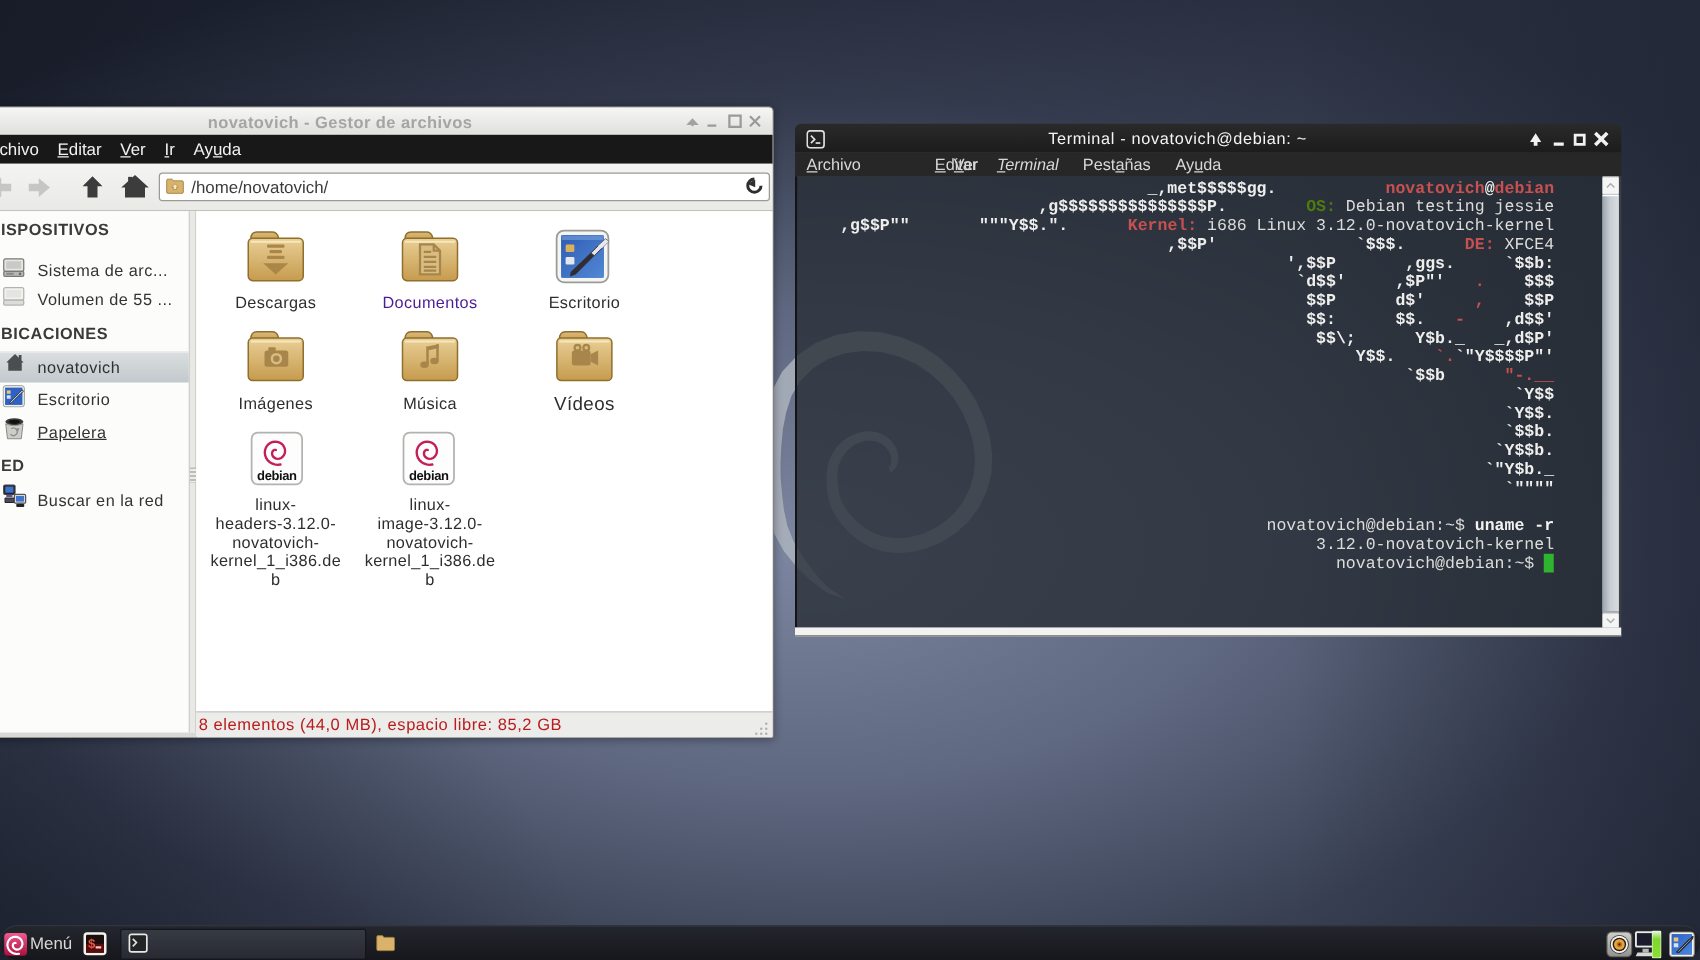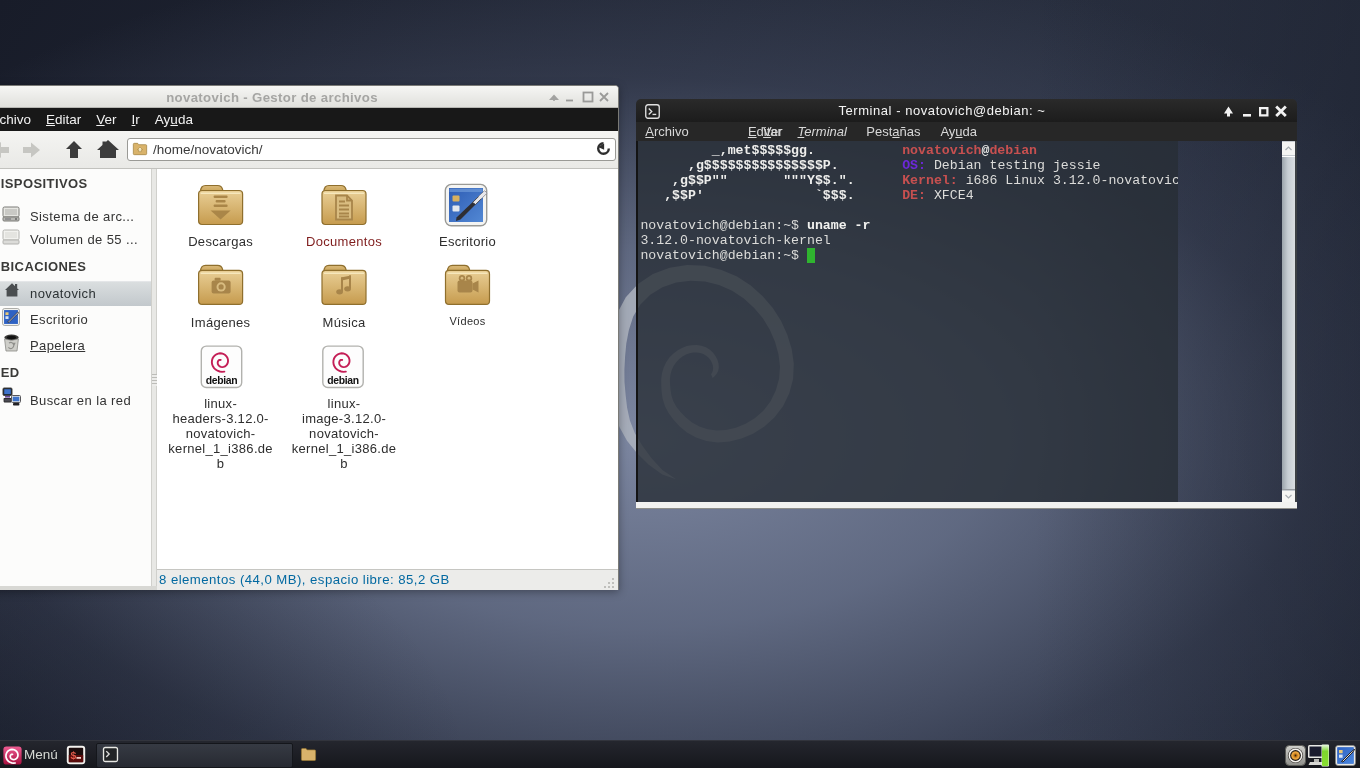--- a/index.html
+++ b/index.html
@@ -112,21 +112,21 @@
       <rect x="2.4" y="11.8" width="6.4" height="2.8" fill="#4a4a52"></rect>
       <rect x="9.5" y="8.5" width="9" height="7" rx="1" fill="#e8e8e4" stroke="#55555a"></rect>
       <rect x="10.7" y="9.7" width="6.6" height="4.6" fill="#3e74cc"></rect>
       <rect x="11" y="16" width="6.4" height="2.6" rx="0.8" fill="#222226"></rect>
     </svg>
   </div>
 
   <div class="abs" style="left:179px;top:83px;width:461px;height:400px;background:#ffffff;"></div>
 
   <div class="abs" style="left:179px;top:483px;width:461px;height:21px;background:#ececea;border-top:1px solid #c6c6c2;"></div>
-  <div class="abs" style="left:181px;top:483px;height:21px;line-height:21px;font-size:13.2px;letter-spacing:0.45px;color:#0369a1;">8 elementos (44,0 MB), espacio libre: 85,2 GB</div>
+  <div class="abs" style="left:181px;top:483px;height:21px;line-height:21px;font-size:13.2px;letter-spacing:0.45px;color:#b91c1c;">8 elementos (44,0 MB), espacio libre: 85,2 GB</div>
   <div class="abs" style="left:0;top:500px;width:179px;height:4px;background:#d8d8d4;"></div>
   <svg class="abs" style="left:626px;top:491px" width="11" height="12" viewBox="0 0 11 12">
       <g fill="#b0b0ac">
         <circle cx="9" cy="2" r="1"></circle>
         <circle cx="9" cy="6" r="1"></circle>
         <circle cx="5" cy="6" r="1"></circle>
         <circle cx="9" cy="10" r="1"></circle>
         <circle cx="5" cy="10" r="1"></circle>
         <circle cx="1" cy="10" r="1"></circle>
       </g>
@@ -218,25 +218,25 @@
     </g>
 
     <g transform="translate(222.5 259.3)">
         <use href="#debpkg"></use>
       </g>
     <g transform="translate(344 259.3)">
         <use href="#debpkg"></use>
       </g>
   </svg>
   <div class="abs" style="left:200.6px;top:148px;width:84px;text-align:center;font-size:13px;letter-spacing:0.3px;color:#2e2e2e;">Descargas</div>
-  <div class="abs" style="left:324px;top:148px;width:84px;text-align:center;font-size:13px;letter-spacing:0.3px;color:#7f1d1d;">Documentos</div>
+  <div class="abs" style="left:324px;top:148px;width:84px;text-align:center;font-size:13px;letter-spacing:0.3px;color:#4c1d95;">Documentos</div>
   <div class="abs" style="left:447.5px;top:148px;width:84px;text-align:center;font-size:13px;letter-spacing:0.3px;color:#2e2e2e;">Escritorio</div>
   <div class="abs" style="left:200.6px;top:228.6px;width:84px;text-align:center;font-size:13px;letter-spacing:0.3px;color:#2e2e2e;">Imágenes</div>
   <div class="abs" style="left:324px;top:228.6px;width:84px;text-align:center;font-size:13px;letter-spacing:0.3px;color:#2e2e2e;">Música</div>
-  <div class="abs" style="left:447.5px;top:228.6px;width:84px;text-align:center;font-size:11px;letter-spacing:0.3px;color:#2e2e2e;">Vídeos</div>
+  <div class="abs" style="left:447.5px;top:228.6px;width:84px;text-align:center;font-size:15px;letter-spacing:0.3px;color:#2e2e2e;">Vídeos</div>
   <div class="abs" style="left:185.6px;top:310px;width:114px;text-align:center;font-size:13px;letter-spacing:0.3px;color:#2e2e2e;line-height:15px;">linux-<br>headers-3.12.0-<br>novatovich-<br>kernel_1_i386.de<br>b</div>
   <div class="abs" style="left:309px;top:310px;width:114px;text-align:center;font-size:13px;letter-spacing:0.3px;color:#2e2e2e;line-height:15px;">linux-<br>image-3.12.0-<br>novatovich-<br>kernel_1_i386.de<br>b</div>
 
 </div>
 
 <div class="abs" id="term" style="left:636px;top:99px;width:661px;height:410px;z-index:20;">
 
   <div class="abs" style="left:0;top:0;width:661px;height:23px;background:linear-gradient(#2a2a2a,#1c1c1c);border-radius:5px 5px 0 0;"></div>
   <svg class="abs" style="left:9px;top:4.5px" width="15" height="15" viewBox="0 0 20 20">
     <rect x="1" y="1" width="18" height="18" rx="3" fill="none" stroke="#e0e0e0" stroke-width="1.8"></rect>
@@ -257,46 +257,59 @@
     <div class="abs" style="left:9.3px;top:0;line-height:19px;"><u>A</u>rchivo</div>
     <div class="abs" style="left:74.9px;top:0;line-height:19px;margin-left:37px;"><u>E</u>ditar</div>
     <div class="abs" style="left:127.1px;top:0;line-height:19px;"><u>V</u>er</div>
     <div class="abs" style="left:161.5px;top:0;line-height:19px;font-style:italic;"><u>T</u>erminal</div>
     <div class="abs" style="left:230.3px;top:0;line-height:19px;">Pest<u>a</u>ñas</div>
     <div class="abs" style="left:304.4px;top:0;line-height:19px;">Ay<u>u</u>da</div>
   </div>
 
   <div class="abs" style="left:0;top:42px;width:2px;height:361px;background:#141414;"></div>
   <div class="abs" style="left:659px;top:42px;width:2px;height:361px;background:#3c4044;"></div>
-  <div class="abs" style="left:2px;top:42px;width:540px;height:361px;background:rgba(39,46,53,0.79);overflow:hidden;">
+  <div class="abs" style="left:2px;top:42px;width:644px;height:361px;background:rgba(39,46,53,0.79);overflow:hidden;text-align:right;">
     <pre style="position:absolute;left:2.4px;top:2px;font-family:'Liberation Mono',monospace;font-size:13.23px;line-height:15px;color:#dcdcda;"><b style="color:#eeeeec">         _,met$$$$$gg.           <span style="color:#c75050">novatovich</span>@<span style="color:#c75050">debian</span>
-      ,g$$$$$$$$$$$$$$$P.        <span style="color:#6d28d9">OS:</span></b> Debian testing jessie
+      ,g$$$$$$$$$$$$$$$P.        <span style="color:#4d7c0f">OS:</span></b> Debian testing jessie
 <b style="color:#eeeeec">    ,g$$P""       """Y$$.".      <span style="color:#c75050">Kernel:</span></b> i686 Linux 3.12.0-novatovich-kernel
 <b style="color:#eeeeec">   ,$$P'              `$$$.      <span style="color:#c75050">DE:</span></b> XFCE4
+<b style="color:#eeeeec">  ',$$P       ,ggs.     `$$b:
+  `d$$'     ,$P"'   <span style="color:#c75050">.</span>    $$$
+   $$P      d$'     <span style="color:#c75050">,</span>    $$P
+   $$:      $$.   <span style="color:#c75050">-</span>    ,d$$'
+   $$\;      Y$b._   _,d$P'
+   Y$$.    <span style="color:#c75050">`.</span>`"Y$$$$P"'
+   `$$b      <span style="color:#c75050">"-.__</span>
+    `Y$$
+     `Y$$.
+       `$$b.
+         `Y$$b.
+            `"Y$b._
+                `""""</b>
 
 novatovich@debian:~$ <b style="color:#f2f2f0">uname -r</b>
 3.12.0-novatovich-kernel
 novatovich@debian:~$ <span style="background:#2fb42f;color:#2fb42f">&nbsp;</span></pre>
   </div>
 
   <div class="abs" style="left:646px;top:42px;width:13px;height:361px;background:#c6cbd0;"></div>
   <div class="abs" style="left:646px;top:43px;width:13px;height:13px;background:#f5f5f3;"></div>
   <svg class="abs" style="left:646px;top:43px" width="13" height="13" viewBox="0 0 13 13">
       <path d="M3.5 8 L6.5 5 L9.5 8" stroke="#a8aeb3" stroke-width="1.2" fill="none"></path>
     </svg>
   <div class="abs" style="left:646px;top:57px;width:13px;height:334px;background:linear-gradient(90deg,#9ba4ab,#c6cdd3 45%,#d9dde0);border-top:1px solid #fff;border-bottom:1px solid #989da2;"></div>
   <div class="abs" style="left:646px;top:392px;width:13px;height:11px;background:#f5f5f3;"></div>
   <svg class="abs" style="left:646px;top:391px" width="13" height="13" viewBox="0 0 13 13">
       <path d="M3.5 5 L6.5 8 L9.5 5" stroke="#a8aeb3" stroke-width="1.2" fill="none"></path>
     </svg>
 
   <div class="abs" style="left:0;top:403px;width:661px;height:7px;background:#f2f2f0;border-bottom:1px solid #8e8e89;"></div>
 </div>
 
-<div class="abs" id="taskbar" style="left:0;top:740;width:1360px;height:28px;z-index:50;background:linear-gradient(#24262e,#16171c);border-top:1px solid #32343c;top:740px;">
+<div class="abs" id="taskbar" style="left:0;top:740;width:1360px;height:28px;z-index:50;background:linear-gradient(#24262e,#16171c);border-top:1px solid #32343c;top:740px;border-radius:14px;">
 
   <svg class="abs" style="left:2.5px;top:4.5px" width="19" height="19" viewBox="0 0 100 100">
     <defs>
         <linearGradient id="mg" x1="0" y1="0" x2="0" y2="1">
           <stop offset="0" stop-color="#ef5c92"></stop>
           <stop offset="1" stop-color="#a8103f"></stop>
         </linearGradient>
       </defs>
     <rect x="2" y="2" width="96" height="96" rx="16" fill="url(#mg)"></rect>
     <path d="M69.5,94.2 L58.0,95.4 L47.0,93.6 L36.8,89.9 L27.9,84.4 L20.5,77.4 L14.9,69.0 L11.4,59.9 L9.9,50.3 L10.5,40.8 L13.2,31.7 L17.8,23.6 L24.0,16.8 L31.6,11.6 L40.0,8.3 L48.8,7.0 L57.6,7.7 L66.0,10.4 L73.3,14.9 L79.3,20.9 L83.7,28.0 L86.3,35.8 L87.0,43.9 L85.7,51.7 L82.6,58.7 L78.1,64.6 L72.4,69.2 L66.0,71.9 L59.3,72.6 L53.0,71.6 L47.6,69.1 L43.3,65.7 L40.2,61.8 L38.4,57.5 L37.7,53.4 L37.8,49.6 L38.6,46.3 L39.9,43.5 L41.8,41.3 L43.9,39.7 L46.1,38.7 L48.2,38.3 L50.2,38.4 L52.0,38.7" fill="none" stroke="#ffffff" stroke-width="11" stroke-linecap="round" transform="translate(50 50) scale(0.82) translate(-52 -46)"></path>

